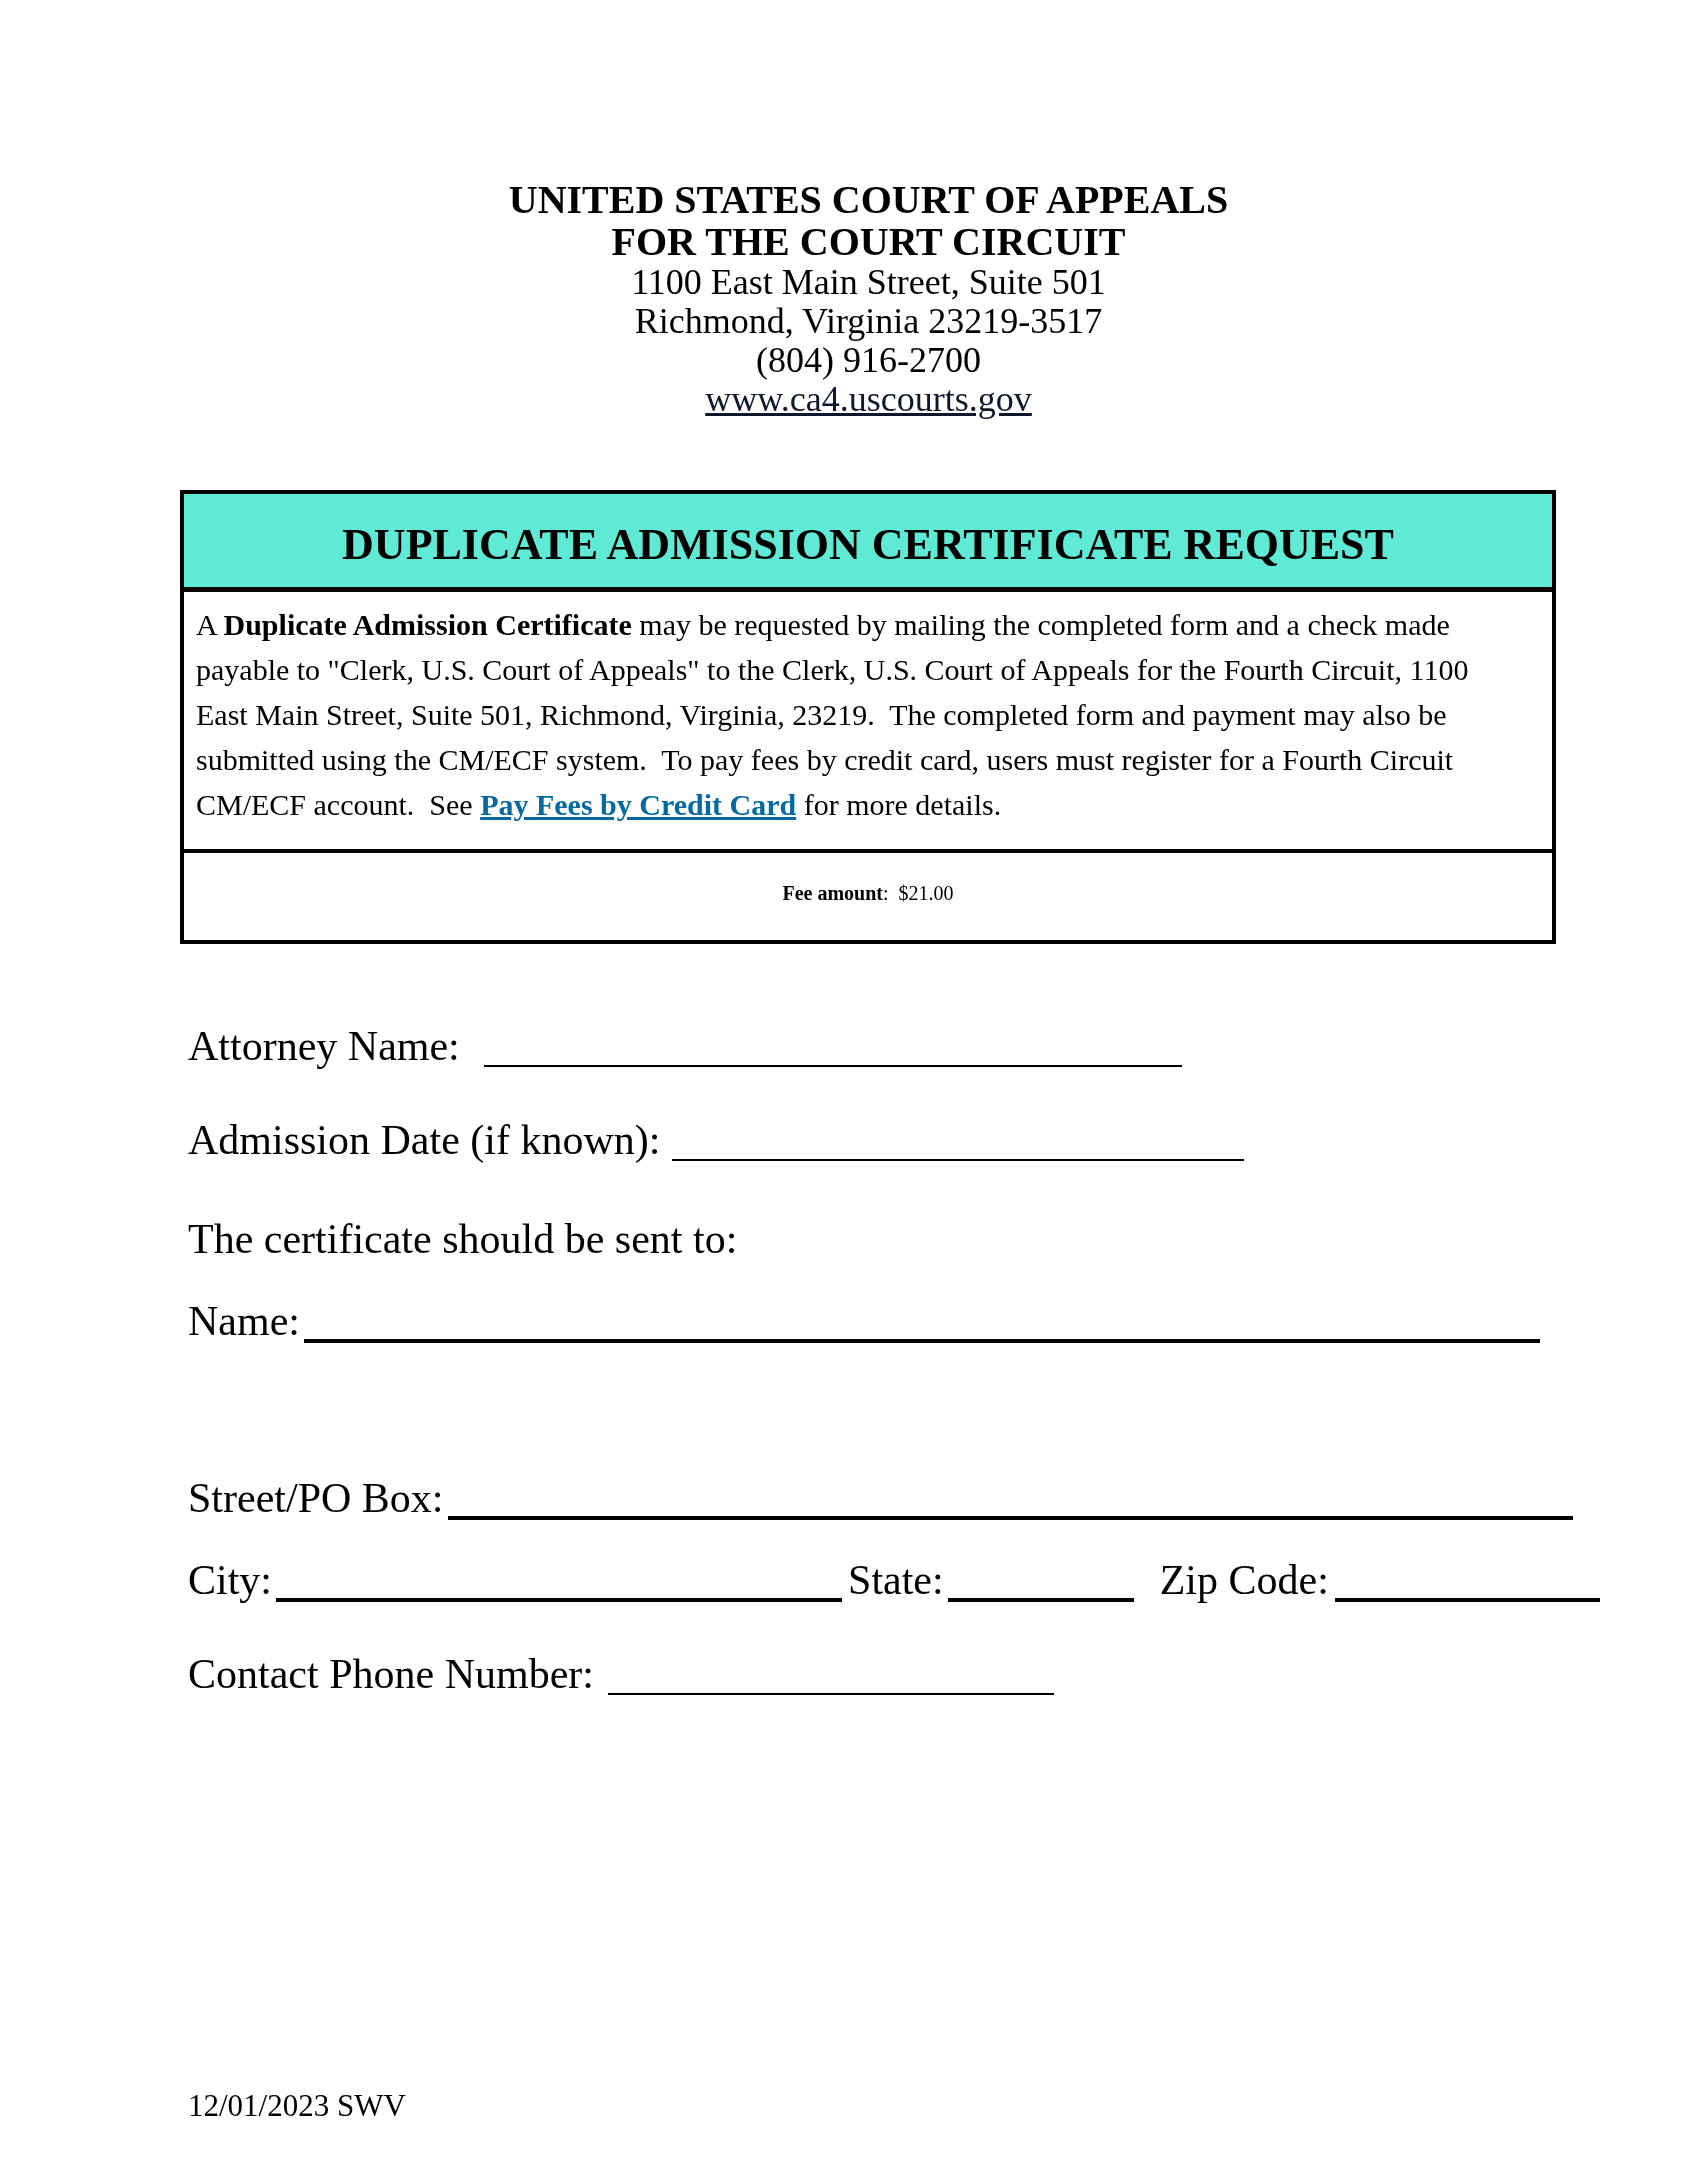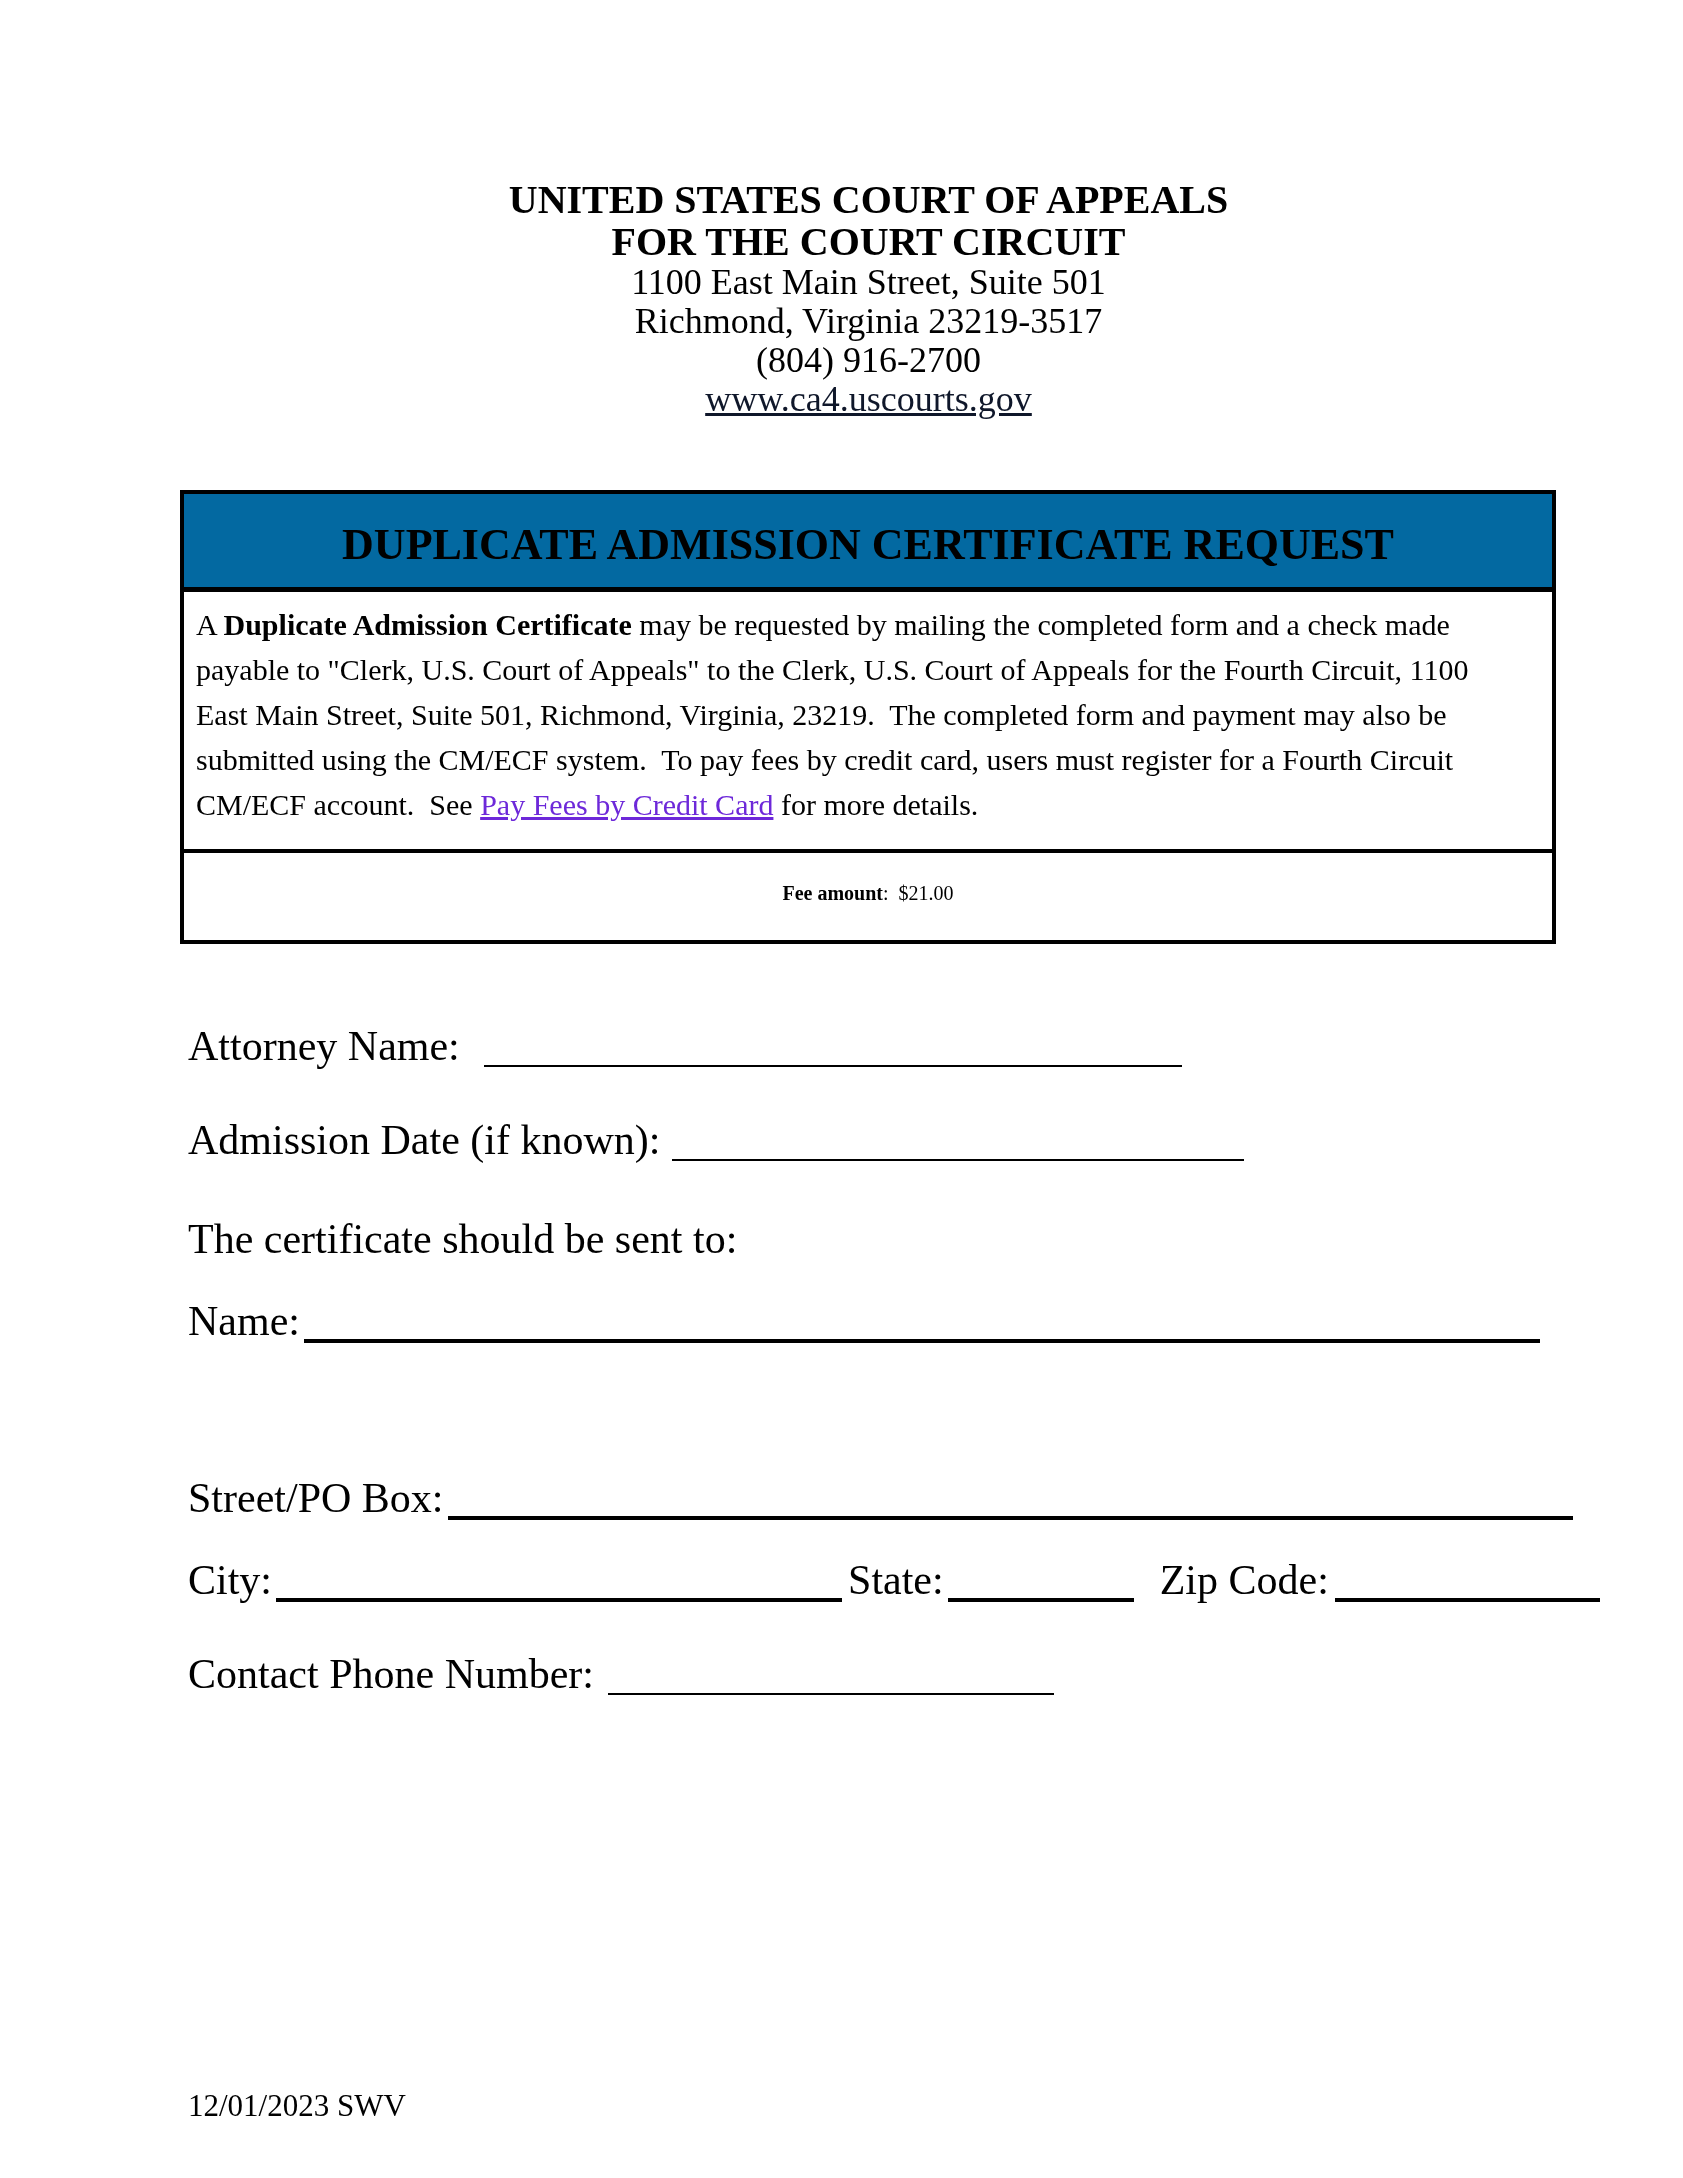--- a/index.html
+++ b/index.html
@@ -17,39 +17,39 @@
   .hline-bold { font-weight: 700; font-size: 40px; line-height: 42px; }
   .hline { font-size: 36px; line-height: 39px; }
   .hlink { color: #0f172a; text-decoration: underline; cursor: pointer; }
 
   
   .notice-box {
     position: absolute; left: 153px; top: 490px; width: 1376px;
     border: 4px solid #000;
   }
   .nb-title {
-    background: #0369a1;
+    background: #5eead4;
     border-bottom: 5px solid #000;
     text-align: center; font-weight: 700;
     font-size: 44px; line-height: 48px;
     padding: 27px 10px 18px;
   }
   .nb-body {
     border-bottom: 4px solid #000;
     font-size: 30px; line-height: 45px;
     padding: 10px 38px 22px 12px;
     white-space: pre-wrap;
   }
   .nb-fee {
     text-align: center; font-size: 20px; line-height: 45px;
     padding: 18px 0 24px;
     white-space: pre-wrap;
   }
   .bold { font-weight: 700; }
-  .link { color: #6d28d9; text-decoration: underline; cursor: pointer; }
+  .link { color: #0369a1; text-decoration: underline; cursor: pointer; font-weight: bold; }
 
   
   .frow { position: absolute; left: 161px; font-size: 42px; line-height: 38px; white-space: nowrap; }
   .fill { display: inline-block; position: relative; top: 7px; }
   .thin  { border-bottom: 2px solid #000; }
   .thick { border-bottom: 4px solid #000; top: 8px; }
 
   #row-attorney  { top: 1027px; }
   #row-attorney .fill  { margin-left: 24px; width: 698px; }
   #row-admission { top: 1121px; }

